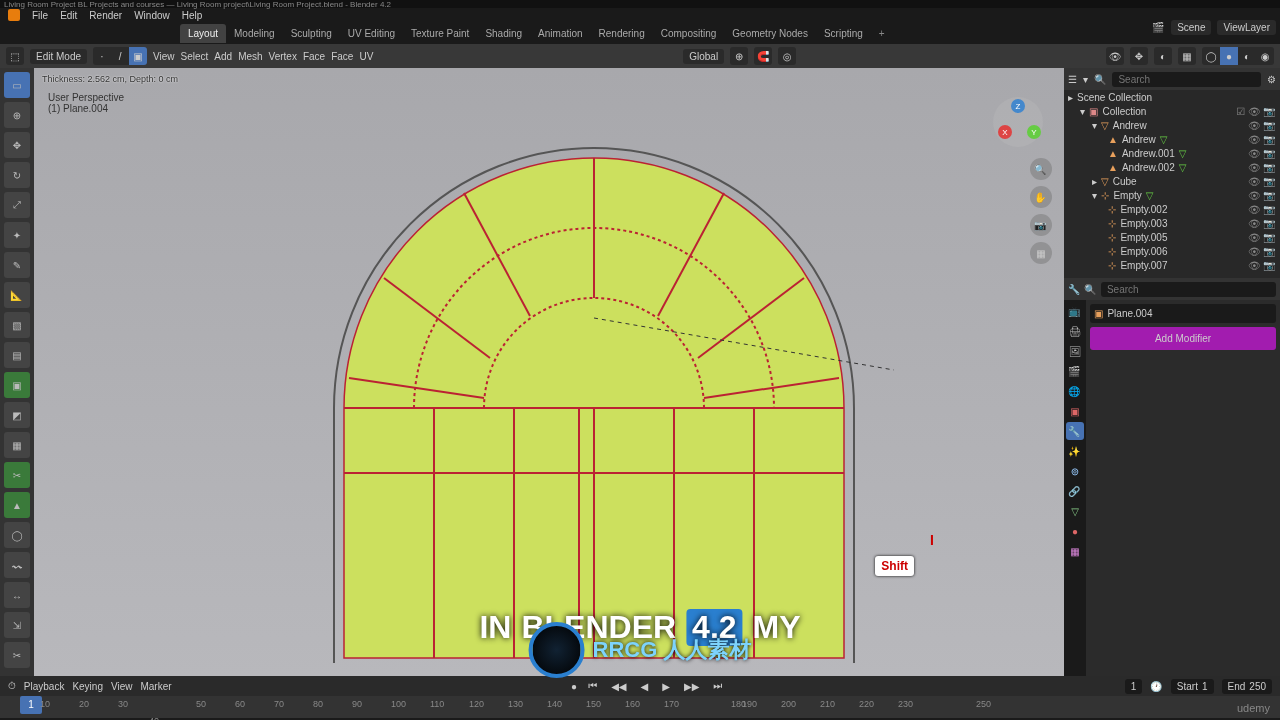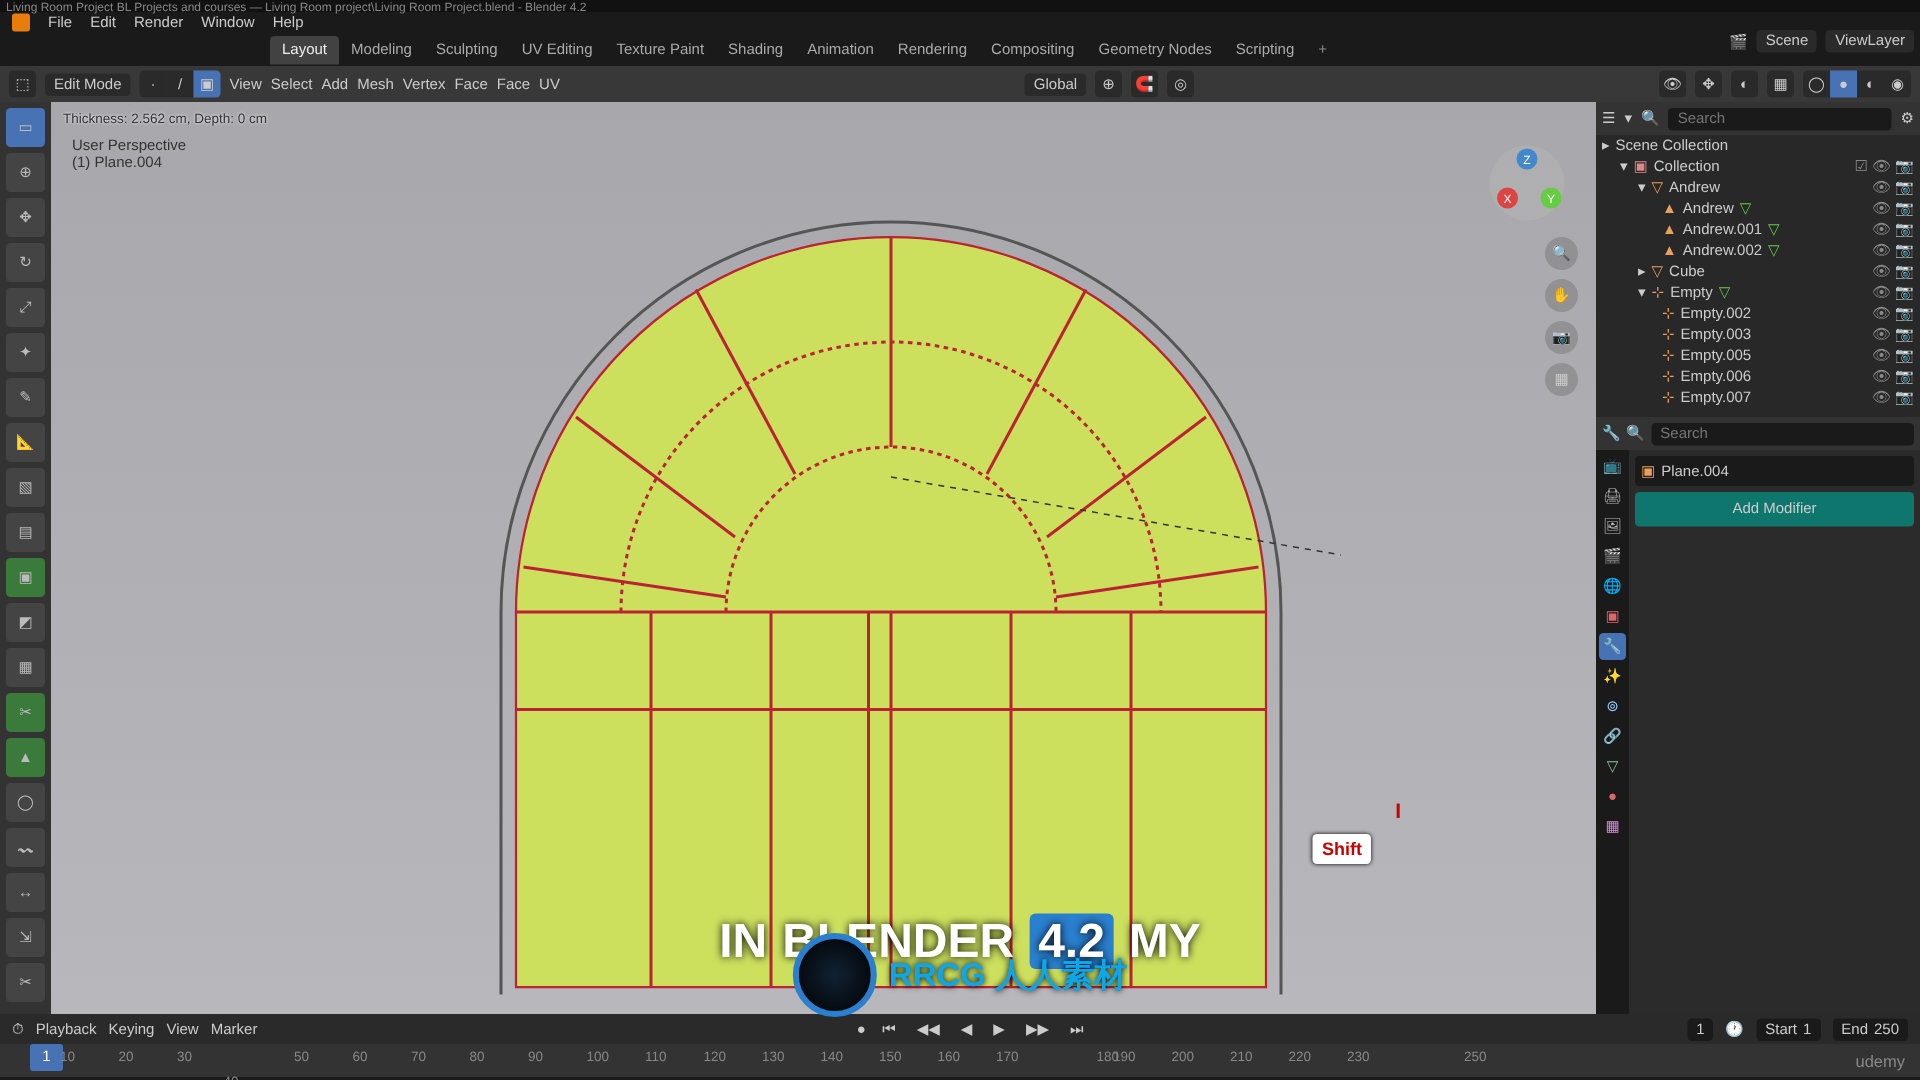--- a/index.html
+++ b/index.html
@@ -38,21 +38,21 @@
 .otl-row .obj-icon { color: #e8a05c; }
 .otl-row .mesh-icon { color: #e8a05c; }
 .prop-h { height: 22px; background: #333; display: flex; align-items: center; padding: 0 4px; gap: 4px; }
 .prop-h input { flex: 1; background: #1a1a1a; border: none; color: #ccc; padding: 2px 6px; border-radius: 3px; font-size: 10px; }
 .props { flex: 1; display: flex; background: #2b2b2b; }
 .prop-tabs { width: 22px; background: #1a1a1a; display: flex; flex-direction: column; gap: 2px; padding: 2px; }
 .ptab { width: 18px; height: 18px; border-radius: 3px; display: flex; align-items: center; justify-content: center; font-size: 10px; }
 .ptab.active { background: #4772b3; }
 .prop-body { flex: 1; padding: 4px; }
 .obj-name { background: #1a1a1a; padding: 4px; border-radius: 3px; margin-bottom: 4px; display:flex; align-items:center; gap:4px;}
-.add-mod { background: #0f766e; padding: 6px; text-align: center; border-radius: 3px; }
+.add-mod { background: #a21caf; padding: 6px; text-align: center; border-radius: 3px; }
 .timeline { height: 42px; background: #232323; }
 .tl-header { height: 20px; display: flex; align-items: center; gap: 8px; padding: 0 8px; font-size: 10px; background: #2a2a2a; }
 .tl-header .spacer { flex: 1; }
 .tl-ruler { height: 22px; position: relative; background: #333; }
 .tl-ruler .tick { position: absolute; top: 3px; font-size: 9px; color: #888; }
 .tl-ruler .cur { position: absolute; top: 0; width: 22px; height: 18px; background: #4772b3; color: #fff; text-align: center; border-radius: 2px; font-size: 10px; line-height: 18px; }
 .statusbar { height: 20px; background: #1a1a1a; display: flex; align-items: center; gap: 10px; padding: 0 8px; font-size: 9px; color: #999; }
 .statusbar .spacer { flex: 1; }
 .axis-gizmo { position: absolute; top: 28px; right: 20px; width: 52px; height: 52px; }
 .side-buttons { position: absolute; top: 90px; right: 12px; display: flex; flex-direction: column; gap: 6px; }
@@ -403,15 +403,15 @@
 </div>
 
 <div class="subtitle">
   <span>IN</span>
   <span>BLENDER</span>
   <span class="hl">4.2</span>
   <span>MY</span>
 </div>
 <div class="watermark">
   <div class="wm-logo"></div>
-  <span style="font-size:22px;font-weight:800;color:#0ea5e9;text-shadow:0 0 4px #000;">RRCG 人人素材</span>
+  <span style="font-size:22px;font-weight:800;color:#7dd3fc;text-shadow:0 0 4px #000;">RRCG 人人素材</span>
 </div>
 <div class="udemy">udemy</div>
 
 </body></html>

